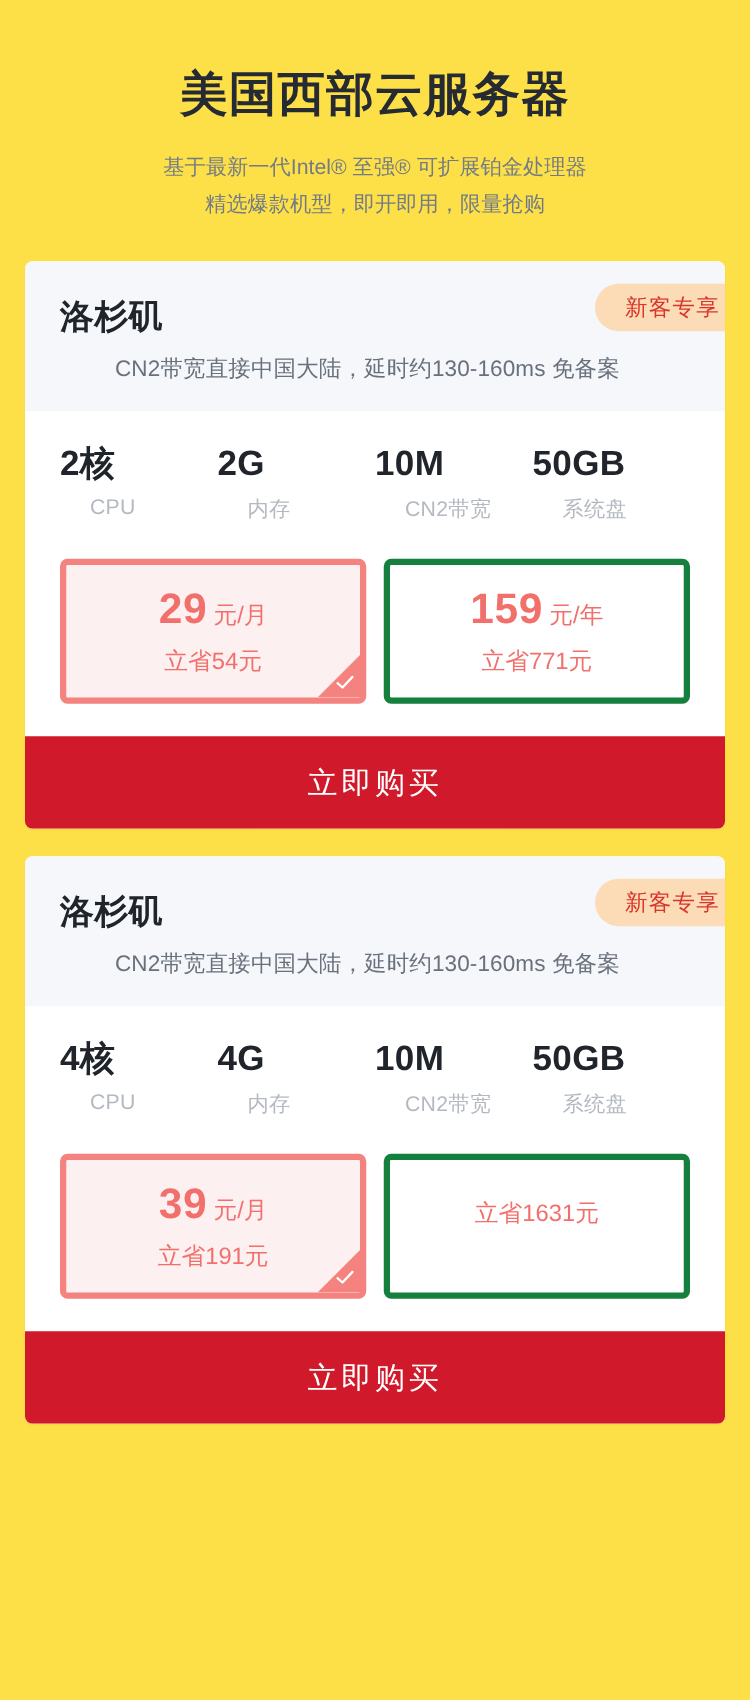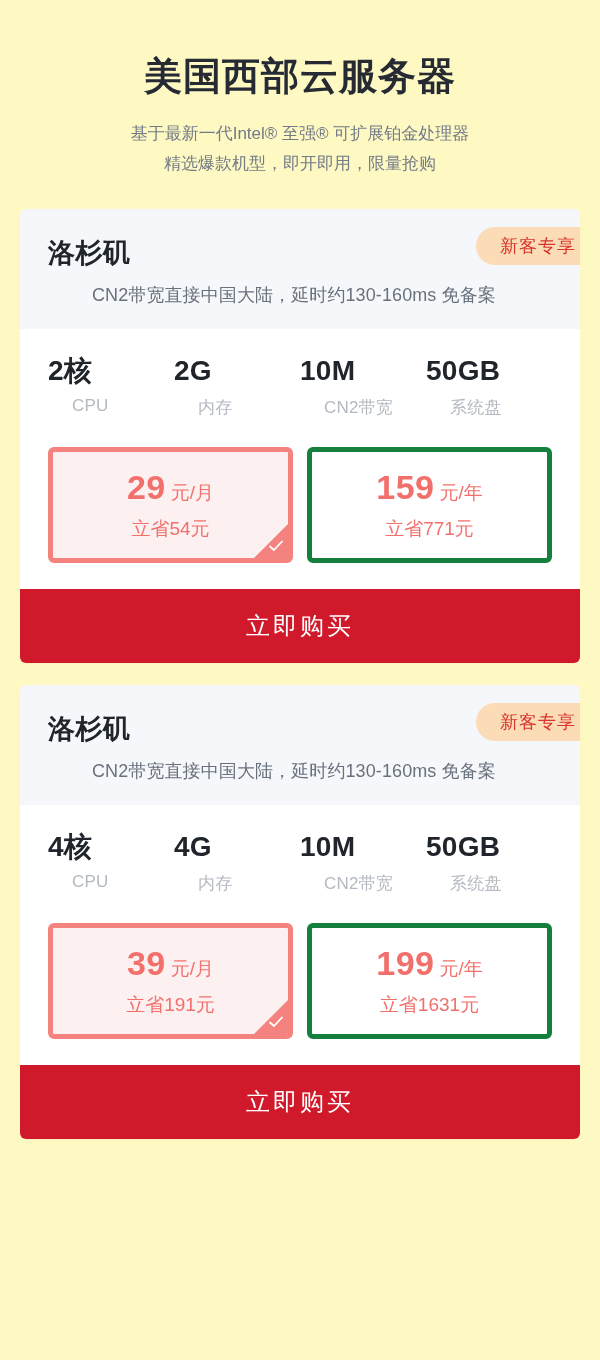--- a/index.html
+++ b/index.html
@@ -13,21 +13,21 @@
     background: #eff1f4;
     font-family: "Liberation Sans", "DejaVu Sans", sans-serif;
     -webkit-font-smoothing: antialiased;
     overflow: hidden;
   }
 
   .page {
     width: 600px;
     height: 1360px;
     position: relative;
-    background: #fef9c3;
+    background: #fde047;
   }
 
   
   .hero {
     padding-top: 52px;
     text-align: center;
   }
   .hero-title {
     font-size: 38px;
     font-weight: 700;
@@ -294,23 +294,20 @@
           </div>
           <div class="price-save">立省191元</div>
           <div class="check-corner">
             <span class="tri"></span>
             <svg width="18" height="16" viewBox="0 0 18 16" fill="none">
                 <path d="M3 8.5 L7 12 L15 3.5" stroke="#ffffff" stroke-width="1.8" stroke-linecap="round" stroke-linejoin="round"></path>
               </svg>
           </div>
         </div>
         <div class="price">
-          <div class="price-main">
-            <span class="price-amount">199</span><span class="price-unit">元/年</span>
-          </div>
           <div class="price-save">立省1631元</div>
         </div>
       </div>
 
       <button class="buy">立即购买</button>
     </div>
 
   </div>
 </div>
 

